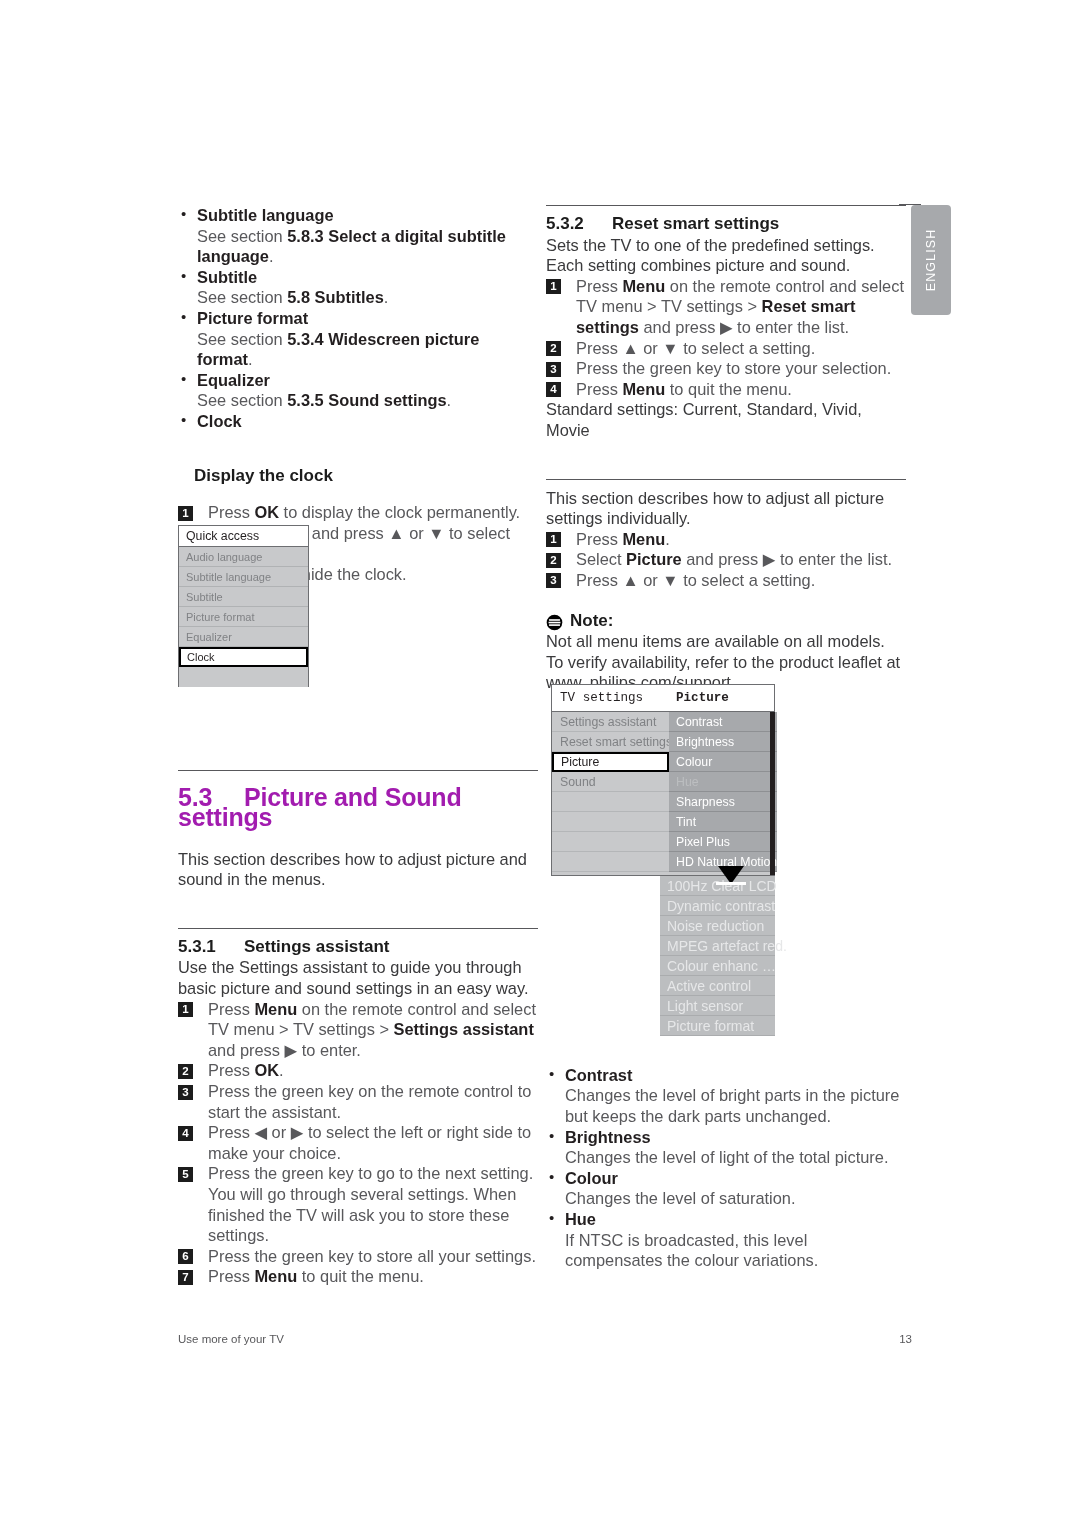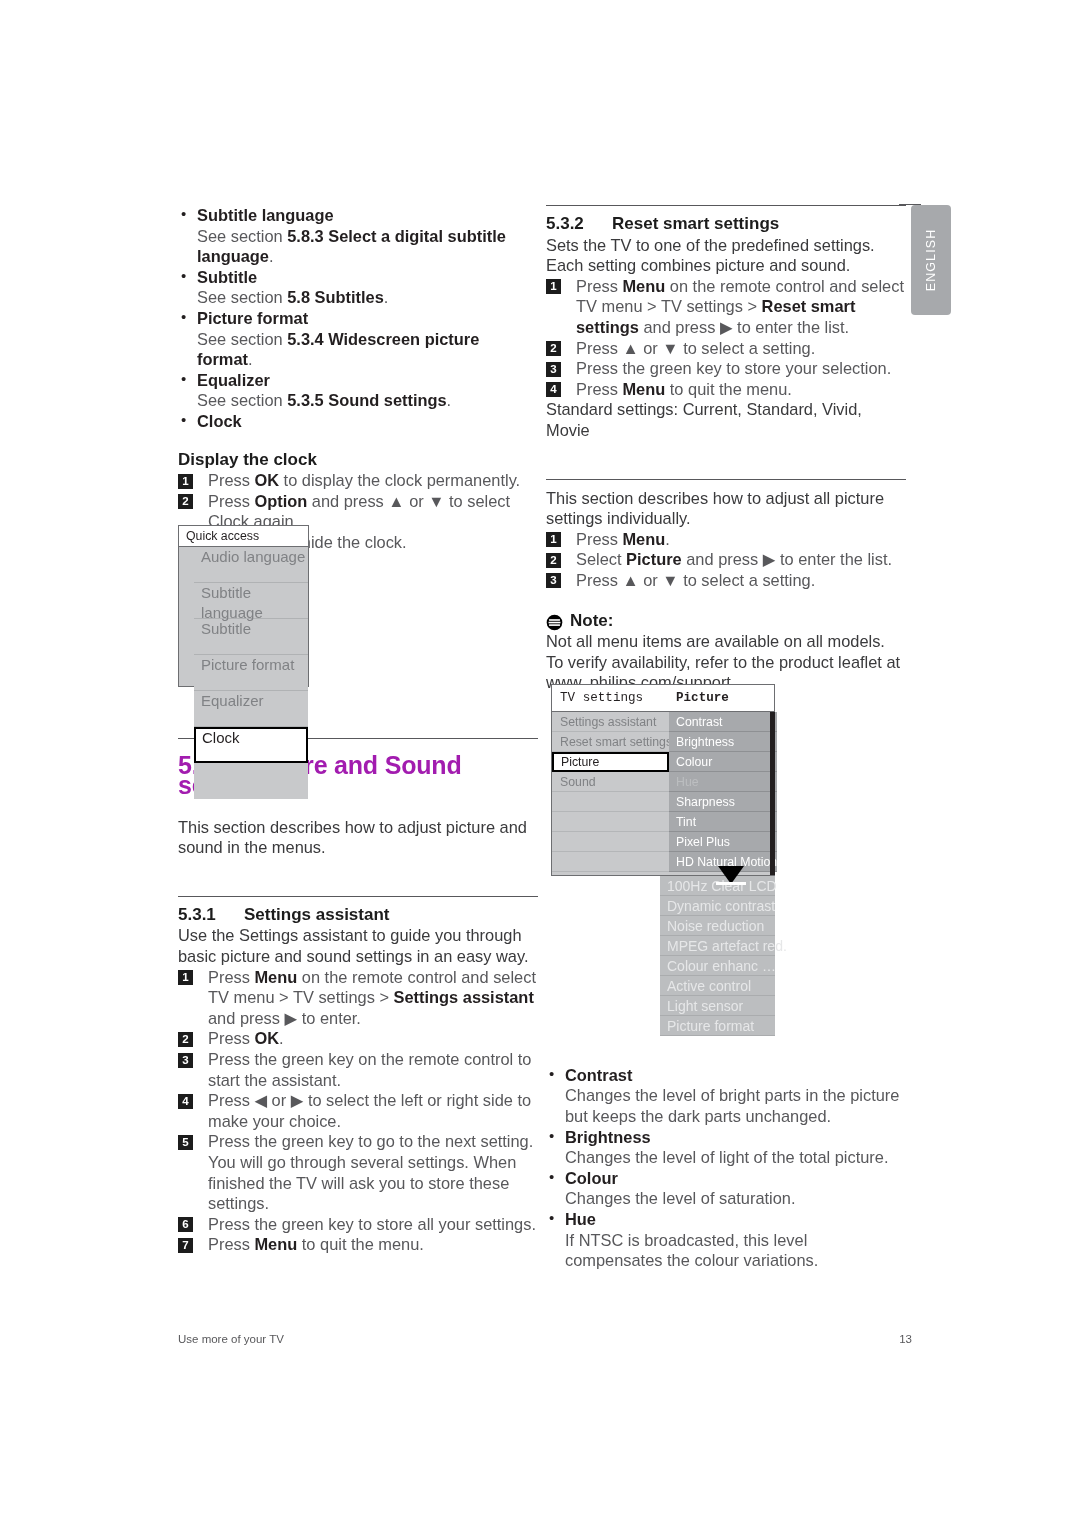--- a/index.html
+++ b/index.html
@@ -82,21 +82,21 @@
   }
   h2.sec-big .numpart { display: inline-block; width: 66px; }
   h3.sec-sub {
     margin: 0;
     font-size: 17px;
     font-weight: bold;
     color: #1c1c1c;
   }
   h3.sec-sub .numpart { display: inline-block; width: 66px; }
   h4.minor {
-    margin: 0;
+    margin: 16px;
     font-size: 17px;
     font-weight: bold;
     color: #1c1c1c;
   }
 
   hr.rule {
     border: 0;
     border-top: 1.4px solid #58585b;
     margin: 0;
     height: 0;
@@ -148,29 +148,28 @@
     height: 21px;
     background: #ffffff;
     border-bottom: 1px solid #6d6e71;
     font-size: 12.3px;
     color: #231f20;
     padding-left: 7px;
     line-height: 21px;
     box-sizing: border-box;
   }
   .osd-qa .row {
-    height: 36px;
+    height: 20px;
     line-height: 20px;
     padding-left: 7px;
-    font-size: 15px;
+    font-size: 11px;
     color: #808285;
     background: #c8c9cb;
     border-bottom: 1px solid #b0b2b4;
     box-sizing: border-box;
-    margin-left: 15px;
   }
   .osd-qa .row.sel {
     background: #ffffff;
     color: #231f20;
     border: 2px solid #000000;
     line-height: 17px;
     padding-left: 6px;
   }
   .osd-qa .row.blank { border-bottom: none; }
 

